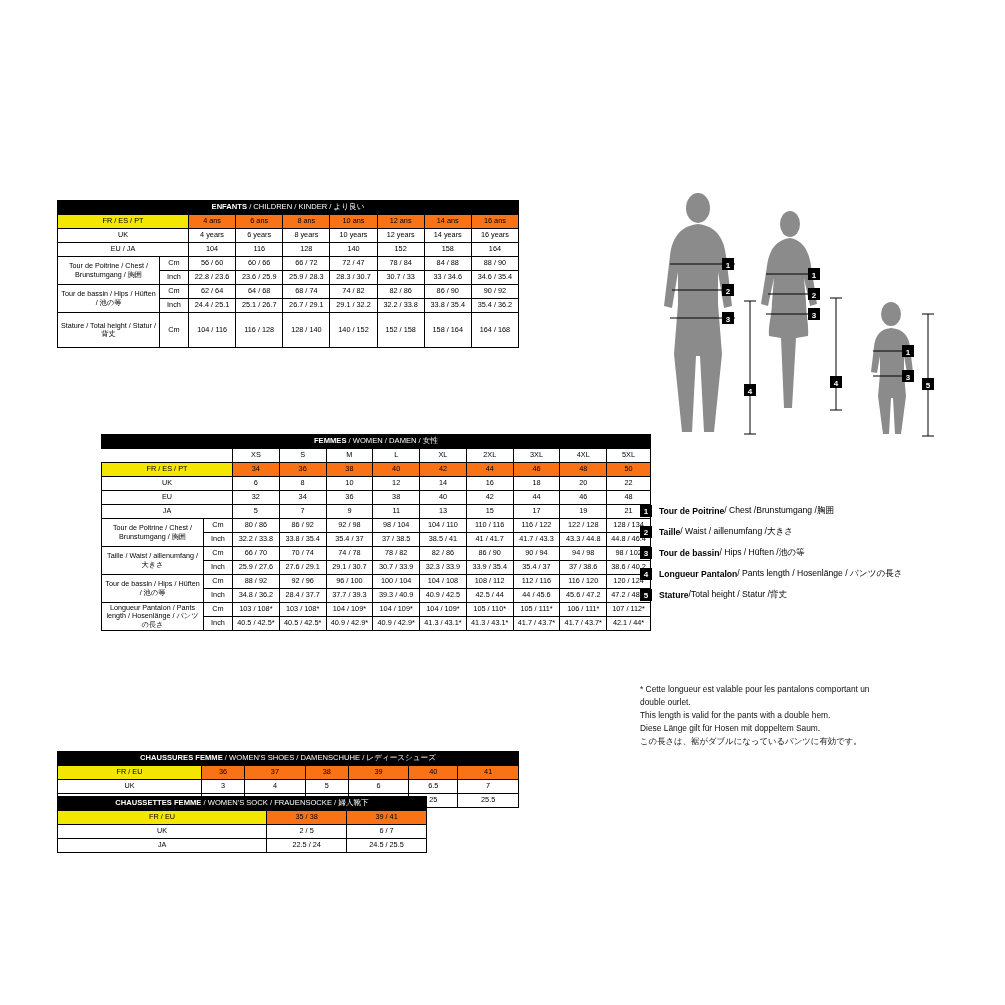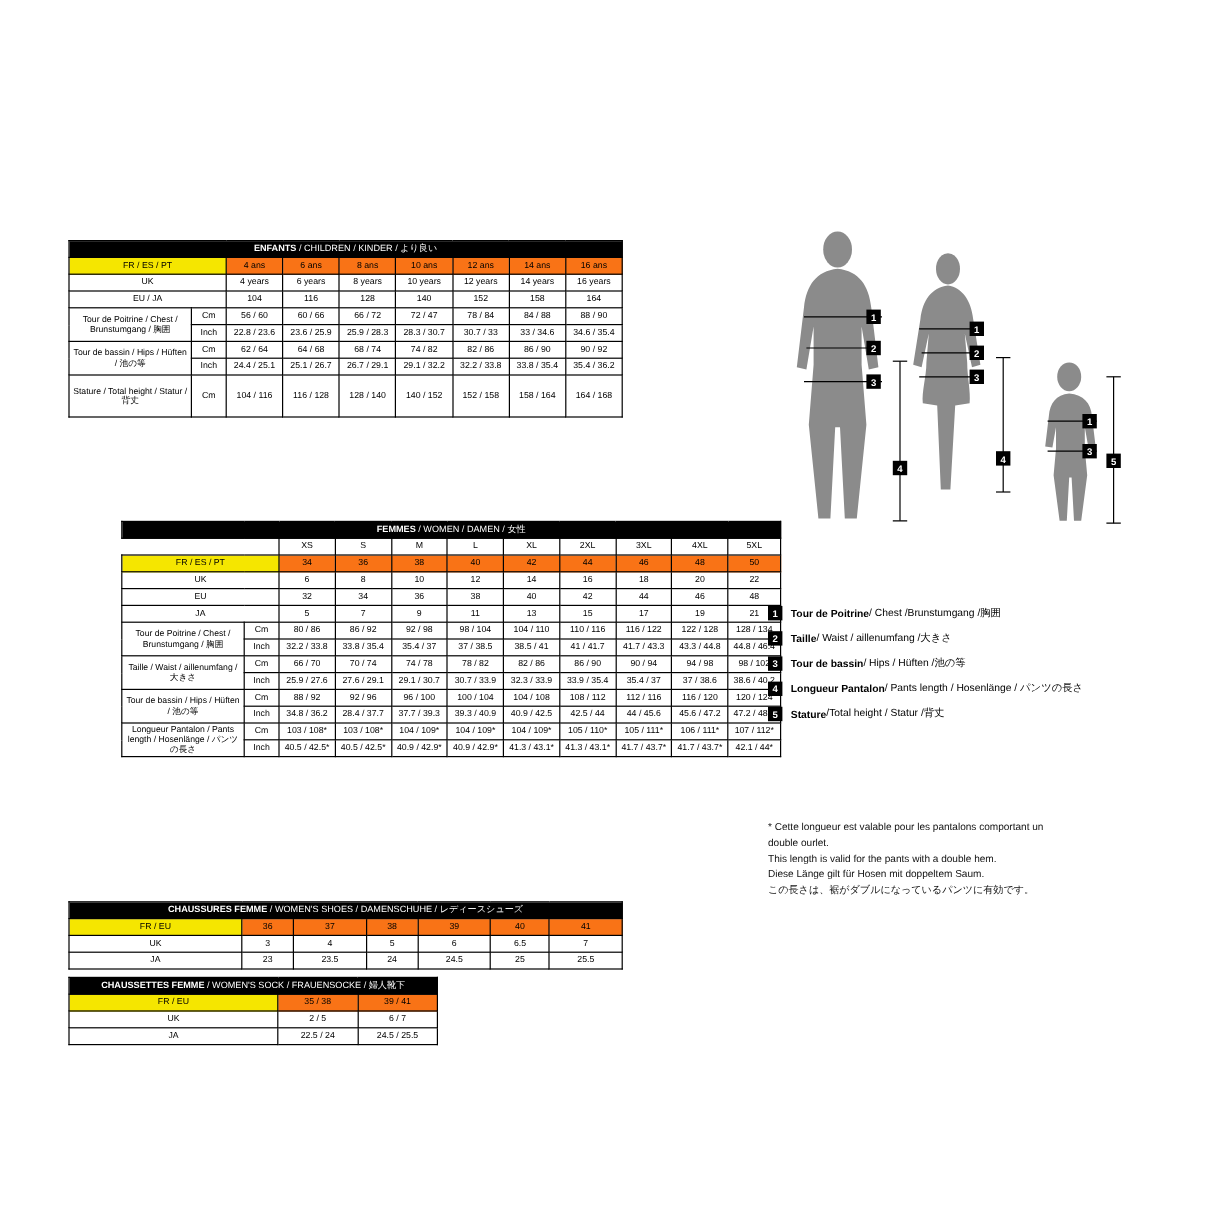--- a/index.html
+++ b/index.html
@@ -18,21 +18,21 @@
   .yellow{background:#f97316;font-weight:bold;}
   .lbl{text-align:left;padding-left:5px;font-size:7.2px;line-height:1.25;}
   .lblb{text-align:left;padding-left:5px;font-size:7.2px;font-weight:bold;}
   .unit{width:22px;text-align:left;padding-left:4px;}
   .fr{text-align:left;padding-left:5px;font-weight:bold;background:#f5e600;}
 
   
   #t-kids{left:57px;top:200px;width:462px;}
   #t-women{left:57px;top:434px;width:550px;margin-left:44px;}
   #t-shoes{left:57px;top:751px;width:462px;}
-  #t-socks{left:57px;top:814px;width:308px;}
+  #t-socks{left:57px;top:796px;width:370px;}
 
   
   #figs{position:absolute;left:640px;top:186px;width:330px;height:280px;}
 
   .legend{position:absolute;left:640px;top:505px;font-size:8.6px;}
   .legrow{display:flex;align-items:center;margin-bottom:9px;}
   .num{width:12px;height:12px;background:#000;color:#fff;font-size:8px;font-weight:bold;display:flex;align-items:center;justify-content:center;margin-right:7px;}
   .legrow b{font-weight:bold;}
   .legrow .l2{font-weight:normal;}
 

